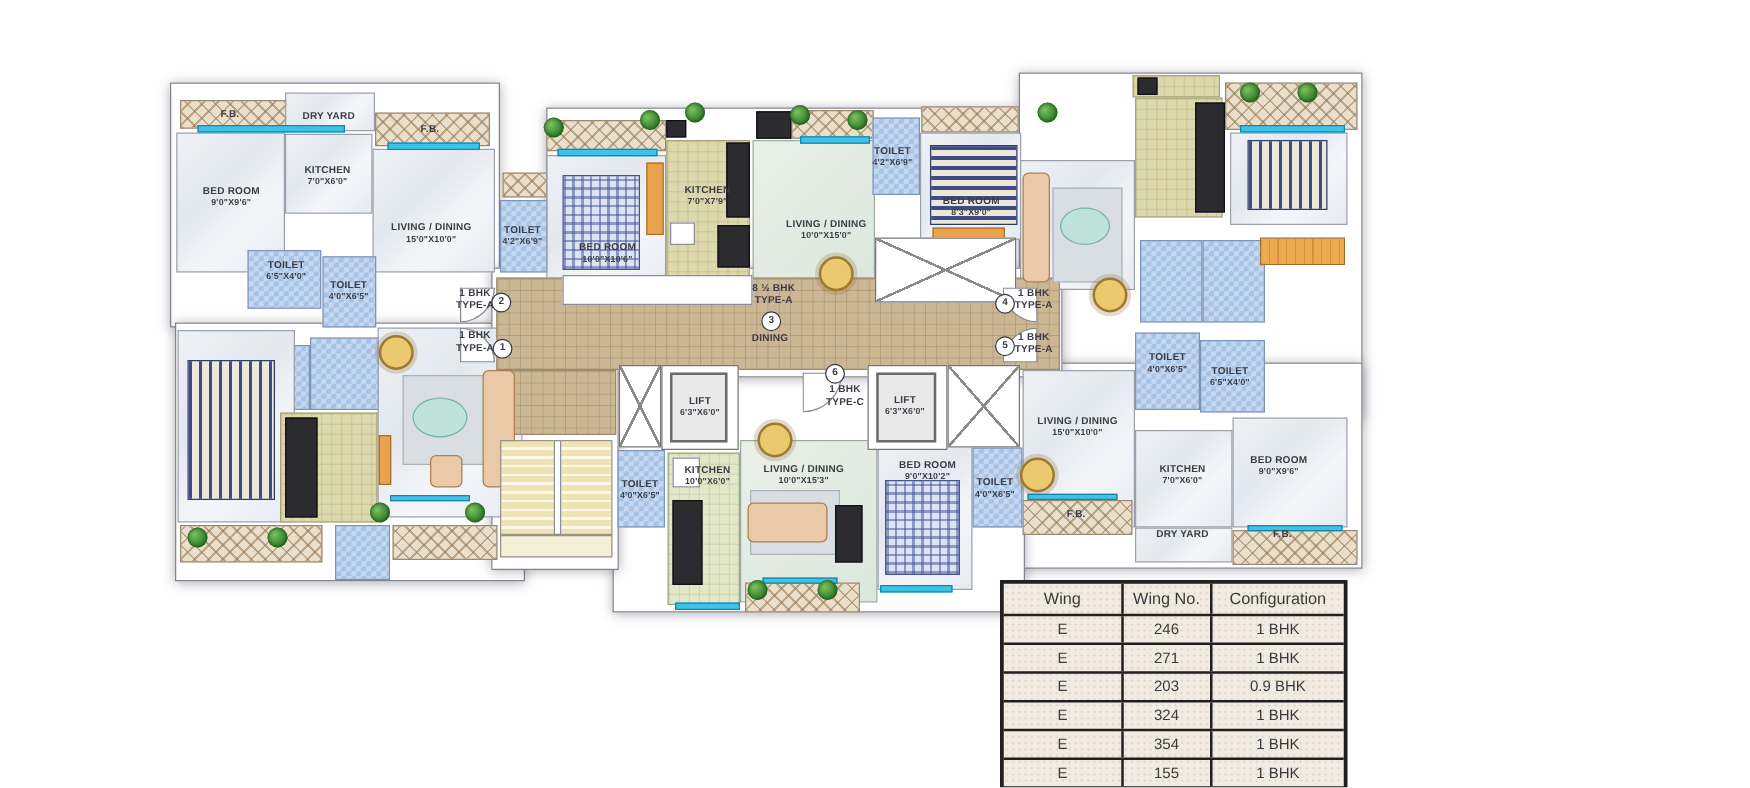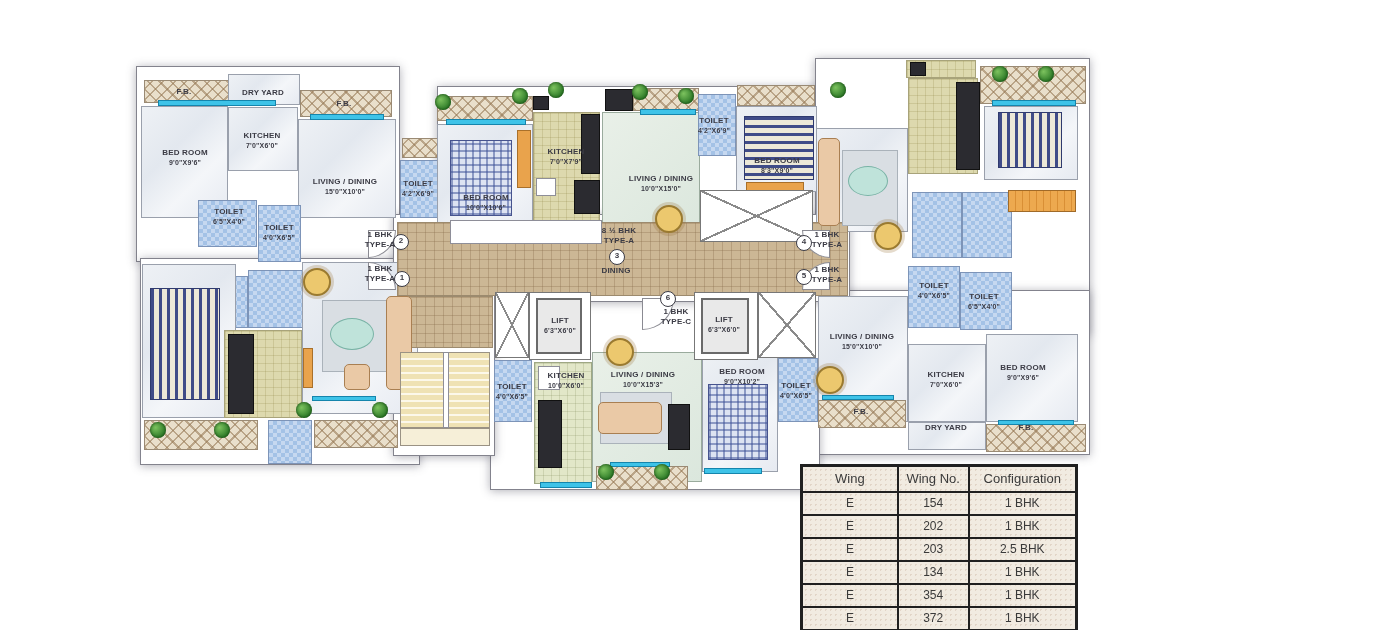--- a/index.html
+++ b/index.html
@@ -351,43 +351,43 @@
     </div>
 
   <div class="ftable">
     <div class="frow fhead">
       <div class="fc c1">Wing</div>
       <div class="fc c2">Wing No.</div>
       <div class="fc c3">Configuration</div>
     </div>
     <div class="frow">
       <div class="fc c1">E</div>
-      <div class="fc c2">154</div>
-      <div class="fc c3">1 BHK</div>
-    </div>
-    <div class="frow">
-      <div class="fc c1">E</div>
-      <div class="fc c2">202</div>
+      <div class="fc c2">246</div>
+      <div class="fc c3">1 BHK</div>
+    </div>
+    <div class="frow">
+      <div class="fc c1">E</div>
+      <div class="fc c2">271</div>
       <div class="fc c3">1 BHK</div>
     </div>
     <div class="frow">
       <div class="fc c1">E</div>
       <div class="fc c2">203</div>
-      <div class="fc c3">2.5 BHK</div>
-    </div>
-    <div class="frow">
-      <div class="fc c1">E</div>
-      <div class="fc c2">134</div>
+      <div class="fc c3">0.9 BHK</div>
+    </div>
+    <div class="frow">
+      <div class="fc c1">E</div>
+      <div class="fc c2">324</div>
       <div class="fc c3">1 BHK</div>
     </div>
     <div class="frow">
       <div class="fc c1">E</div>
       <div class="fc c2">354</div>
       <div class="fc c3">1 BHK</div>
     </div>
     <div class="frow">
       <div class="fc c1">E</div>
-      <div class="fc c2">372</div>
+      <div class="fc c2">155</div>
       <div class="fc c3">1 BHK</div>
     </div>
   </div>
 
 </div>
 
 </body></html>

